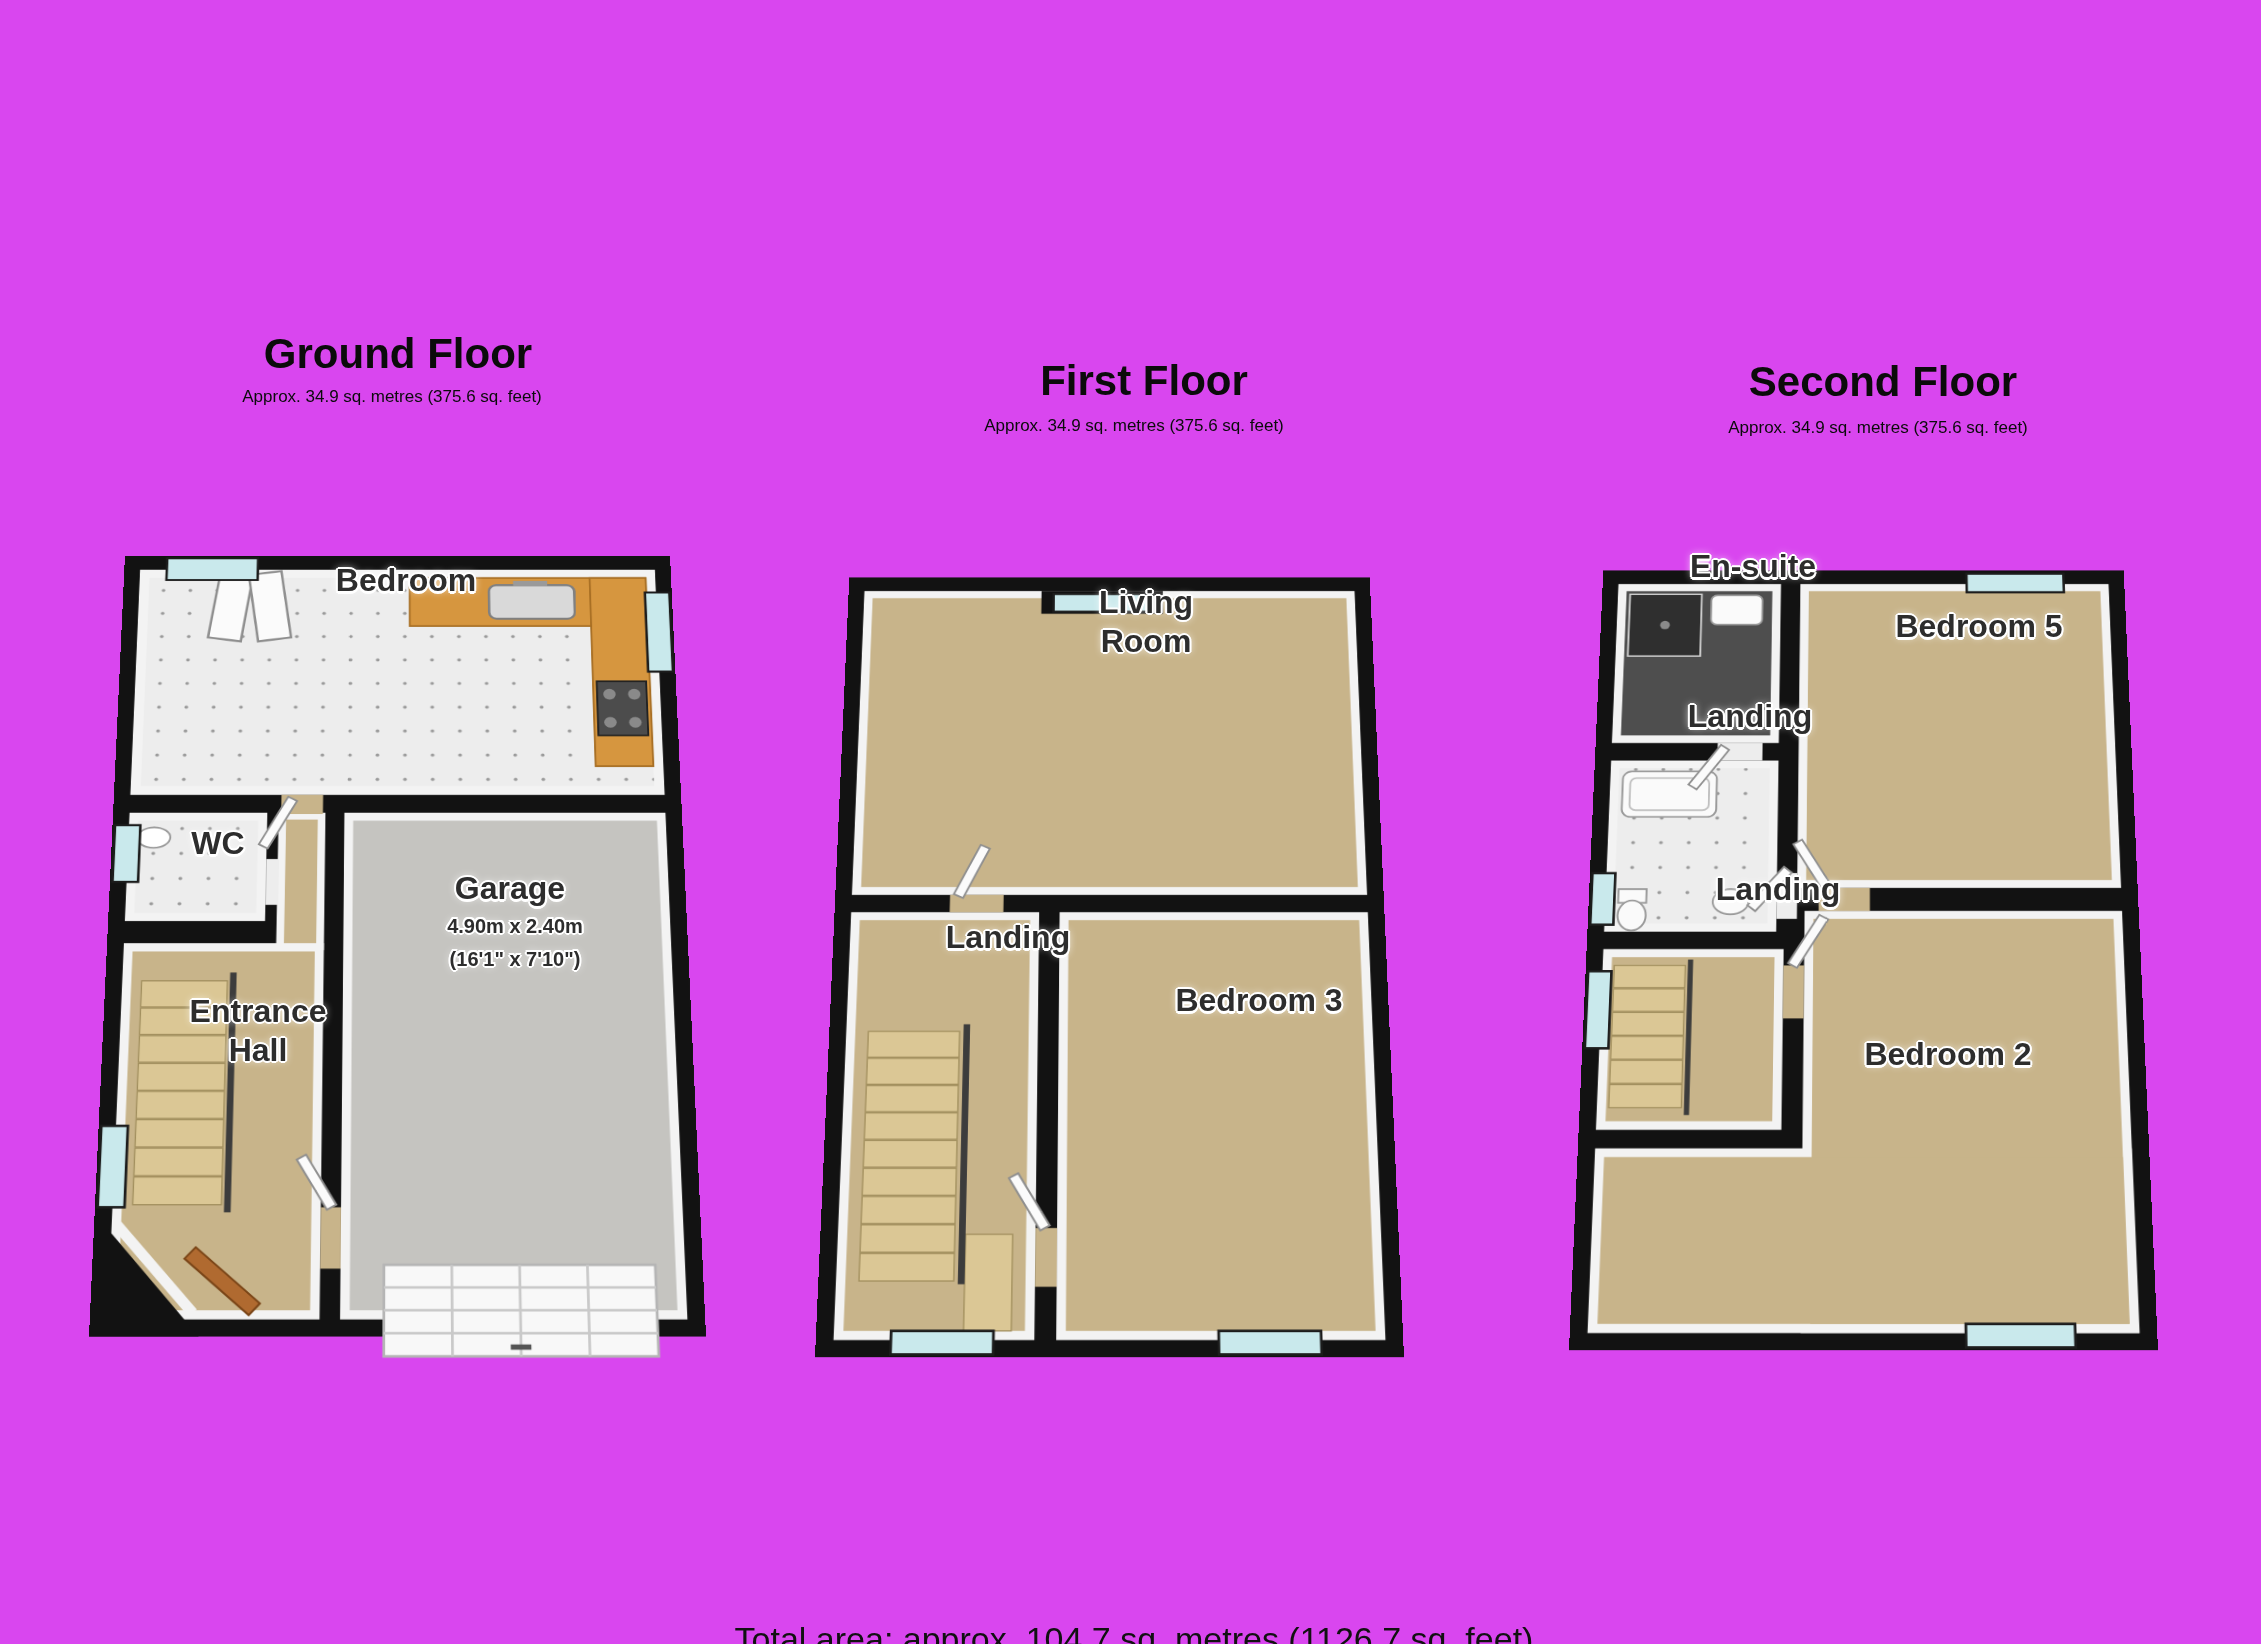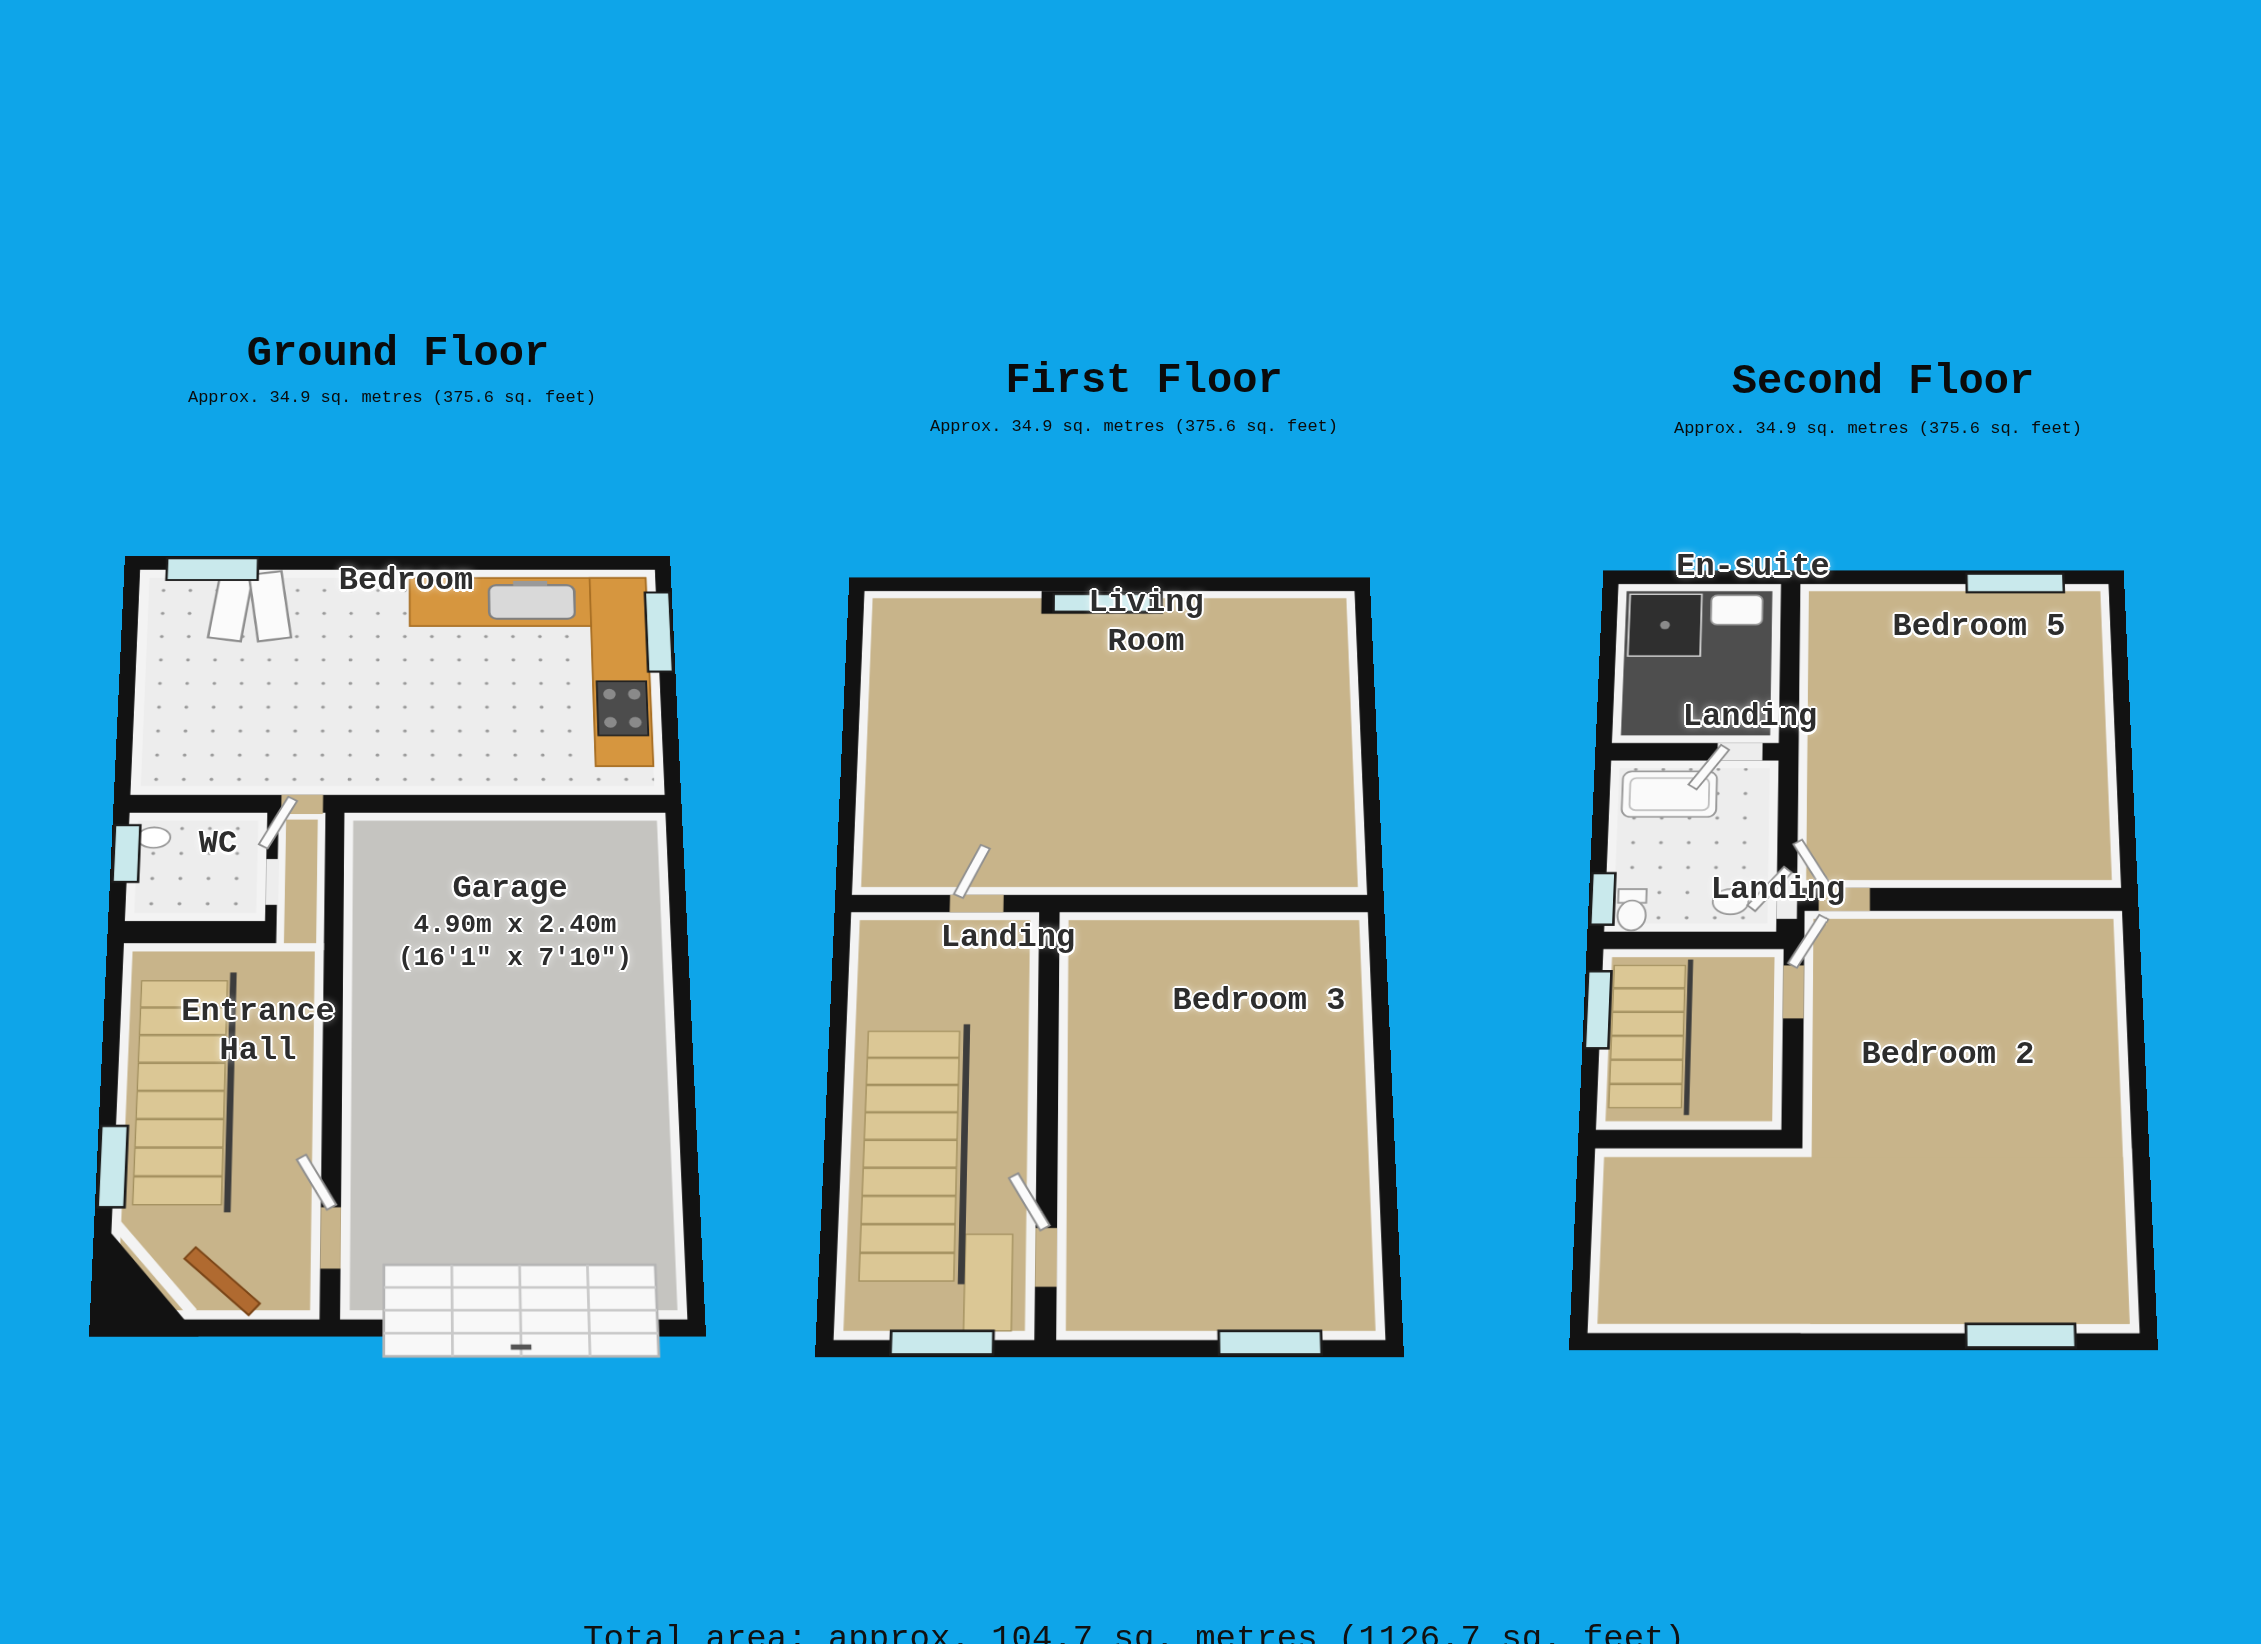--- a/index.html
+++ b/index.html
@@ -1,38 +1,38 @@
 <!DOCTYPE html>
 <html style="font-size:11px"><head>
 <meta charset="utf-8">
 <style>
   html,body{margin:0;padding:0;background:#ffffff;}
   #canvas{
     position:relative;
     width:2261px;height:1645px;
-    background:#0ea5e9;
-    font-family:Liberation Mono, monospace;
+    background:#d946ef;
+    font-family:Liberation Sans, sans-serif;
     overflow:hidden;
   }
   .floor-title{
     position:absolute;transform:translate(-50%,-50%);
     font-weight:bold;font-size:42px;color:#0b0b0b;white-space:nowrap;
   }
   .floor-area{
     position:absolute;transform:translate(-50%,-50%);
     font-size:17px;color:#0b0b0b;white-space:nowrap;
   }
   .room-label{
     position:absolute;transform:translate(-50%,-50%);
     font-weight:bold;font-size:32px;color:#2d2d2d;
     white-space:nowrap;text-align:center;line-height:1.22;
     text-shadow:2.1px 0 0 #fff,-2.1px 0 0 #fff,0 2.1px 0 #fff,0 -2.1px 0 #fff,
       1.4px 1.4px 0 #fff,-1.4px 1.4px 0 #fff,1.4px -1.4px 0 #fff,-1.4px -1.4px 0 #fff,0 0 8.2px #fff;
   }
-  .room-label.small{font-size:26px;}
+  .room-label.small{font-size:20px;}
   .plan{position:absolute;}
   .plan svg{
     display:block;width:100%;height:100%;
     transform:perspective(1919px) rotateX(16deg);
     transform-origin:50% 97%;
   }
   .footer-text{
     position:absolute;transform:translate(-50%,-50%);
     font-size:34px;color:#111;white-space:nowrap;
   }

